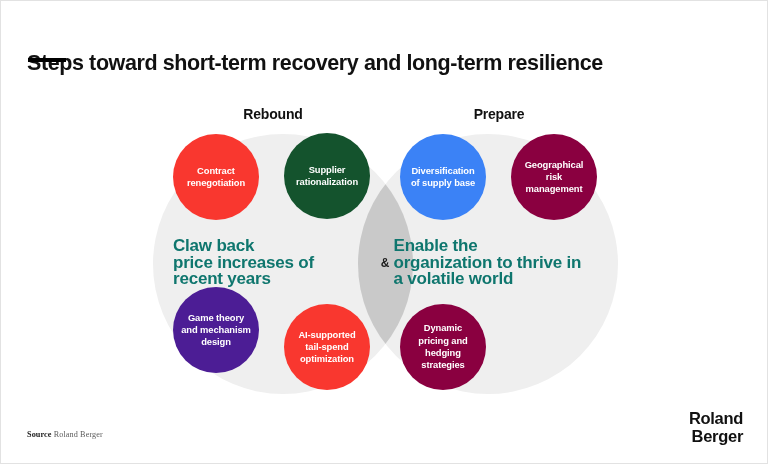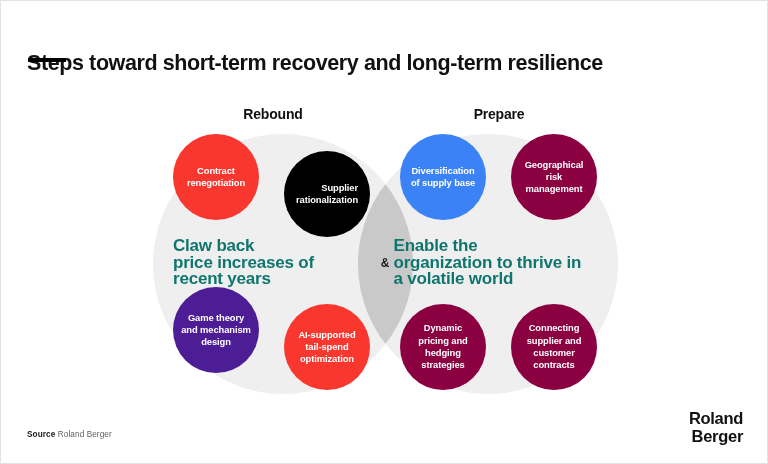--- a/index.html
+++ b/index.html
@@ -115,20 +115,21 @@
   }
 
   
   .source {
     position: absolute;
     left: 26px;
     top: 429px;
     font-size: 8.2px;
     color: #5d5d5d;
     letter-spacing: 0.1px;
+    font-family: Liberation Serif, serif;
   }
   .source b { color: #1a1a1a; font-weight: bold; }
   .logo {
     position: absolute;
     right: 24px;
     top: 409px;
     font-size: 16.5px;
     font-weight: bold;
     line-height: 17.5px;
     color: #111111;
@@ -158,41 +159,38 @@
       </g>
     </svg>
   </div>
 
   <div class="col-heading rebound">Rebound</div>
   <div class="col-heading prepare">Prepare</div>
 
   <div class="bubble" style="left:172px; top:133px; width:86px; height:86px; background:#F9372F;">
     <span>Contract<br>renegotiation</span>
   </div>
-  <div class="bubble" style="left:283px; top:150px; width:86px; height:86px; background:#000000;text-align:right;">
+  <div class="bubble" style="left:283px; top:132px; width:86px; height:86px; background:#14532d;">
     <span>Supplier<br>rationalization</span>
   </div>
   <div class="bubble" style="left:172px; top:286px; width:86px; height:86px; background:#4c1d95;">
     <span>Game theory<br>and mechanism<br>design</span>
   </div>
   <div class="bubble" style="left:283px; top:303px; width:86px; height:86px; background:#F9372F;">
     <span>AI-supported<br>tail-spend<br>optimization</span>
   </div>
 
   <div class="bubble" style="left:399px; top:133px; width:86px; height:86px; background:#3b82f6;">
     <span>Diversification<br>of supply base</span>
   </div>
   <div class="bubble" style="left:510px; top:133px; width:86px; height:86px; background:#8A0040;text-align:center;">
     <span>Geographical<br>risk<br>management</span>
   </div>
   <div class="bubble" style="left:399px; top:303px; width:86px; height:86px; background:#8A0040;">
     <span>Dynamic<br>pricing and<br>hedging<br>strategies</span>
-  </div>
-  <div class="bubble" style="left:510px; top:303px; width:86px; height:86px; background:#8A0040;">
-    <span>Connecting<br>supplier and<br>customer<br>contracts</span>
   </div>
 
   <div class="center-text left">Claw back<br>price increases of<br>recent years</div>
   <div class="center-text right">Enable the<br>organization to thrive in<br>a volatile world</div>
 
   <div class="amp">&amp;</div>
 
   <div class="source">
     <b>Source</b>
     <span>Roland Berger</span>

